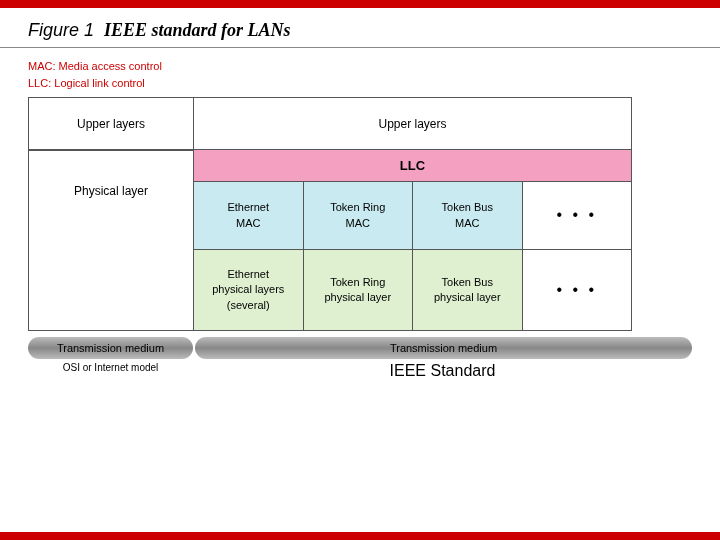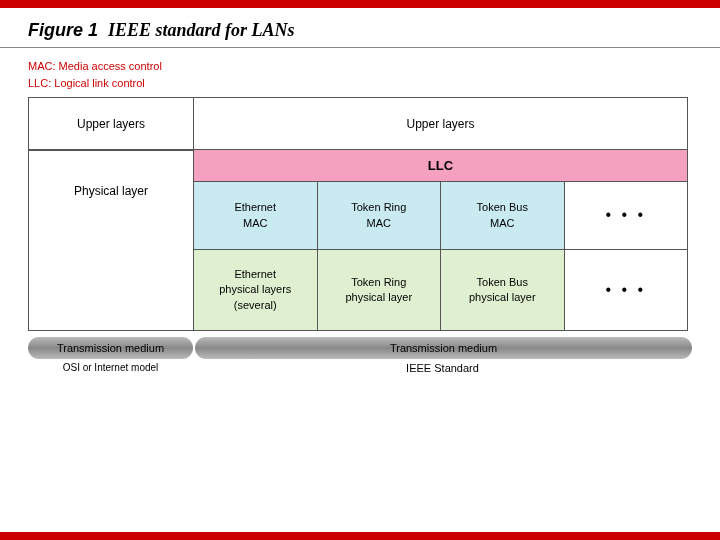--- a/index.html
+++ b/index.html
@@ -27,38 +27,38 @@
       padding: 12px 28px 6px 28px;
       border-bottom: 1.5px solid #888;
     }
     .title-area h1 {
       font-size: 18px;
       font-weight: normal;
       color: #000;
     }
     .title-area h1 span {
       font-style: italic;
-      font-weight: bold;
+      font-weight: normal;
       color: #000;
     }
     .content {
       padding: 10px 28px 10px 28px;
     }
     .legend {
       margin-bottom: 6px;
       font-size: 11px;
       color: #cc0000;
       line-height: 1.5;
     }
     .legend span { color: #cc0000; }
     .diagram {
       display: flex;
       gap: 0;
       border: 1.5px solid #555;
-      width: 660px;
+      width: 604px;
     }
     
     .left-col {
       width: 165px;
       border-right: 1.5px solid #555;
       flex-shrink: 0;
     }
     .left-upper {
       height: 52px;
       border-bottom: 1.5px solid #555;
@@ -186,21 +186,21 @@
       display: flex;
       margin-top: 3px;
     }
     .label-left {
       width: 165px;
       font-size: 10px;
       text-align: center;
     }
     .label-right {
       flex: 1;
-      font-size: 11px;
+      font-size: 16px;
       text-align: center;
     }
   </style>
 </head>
 <body>
 
 <div class="top-bar"></div>
 
 <div class="title-area">
   <h1>

